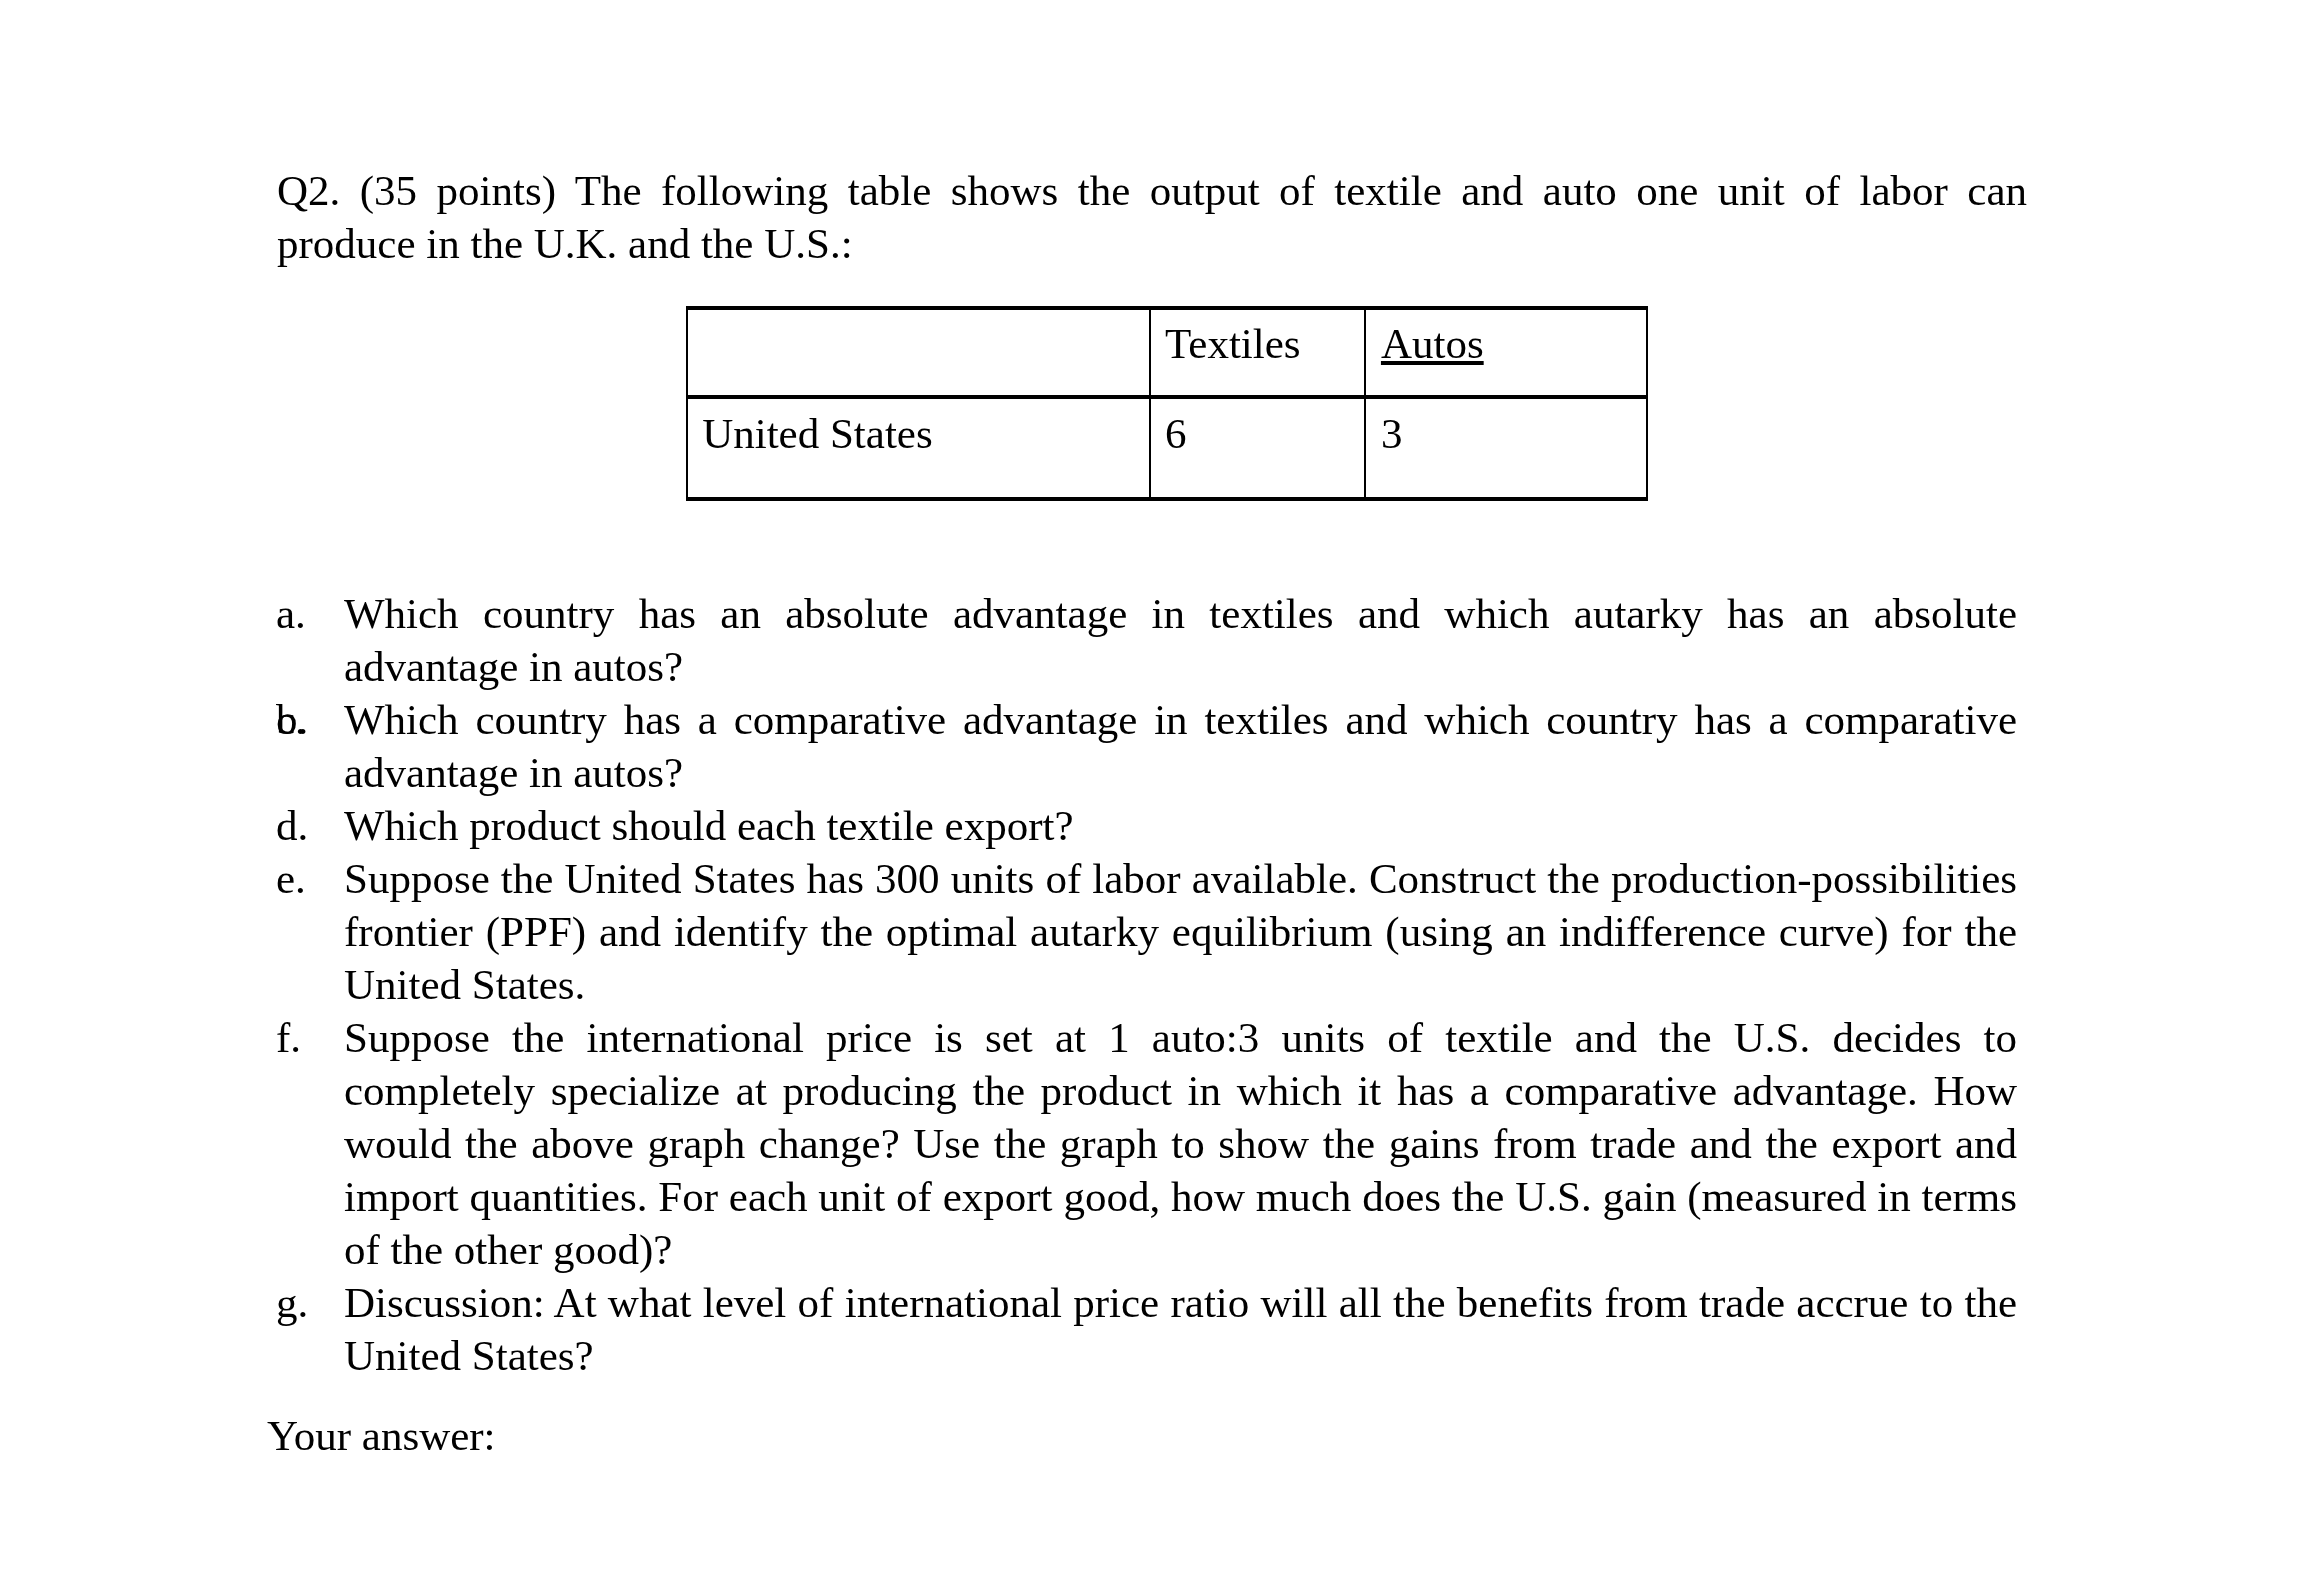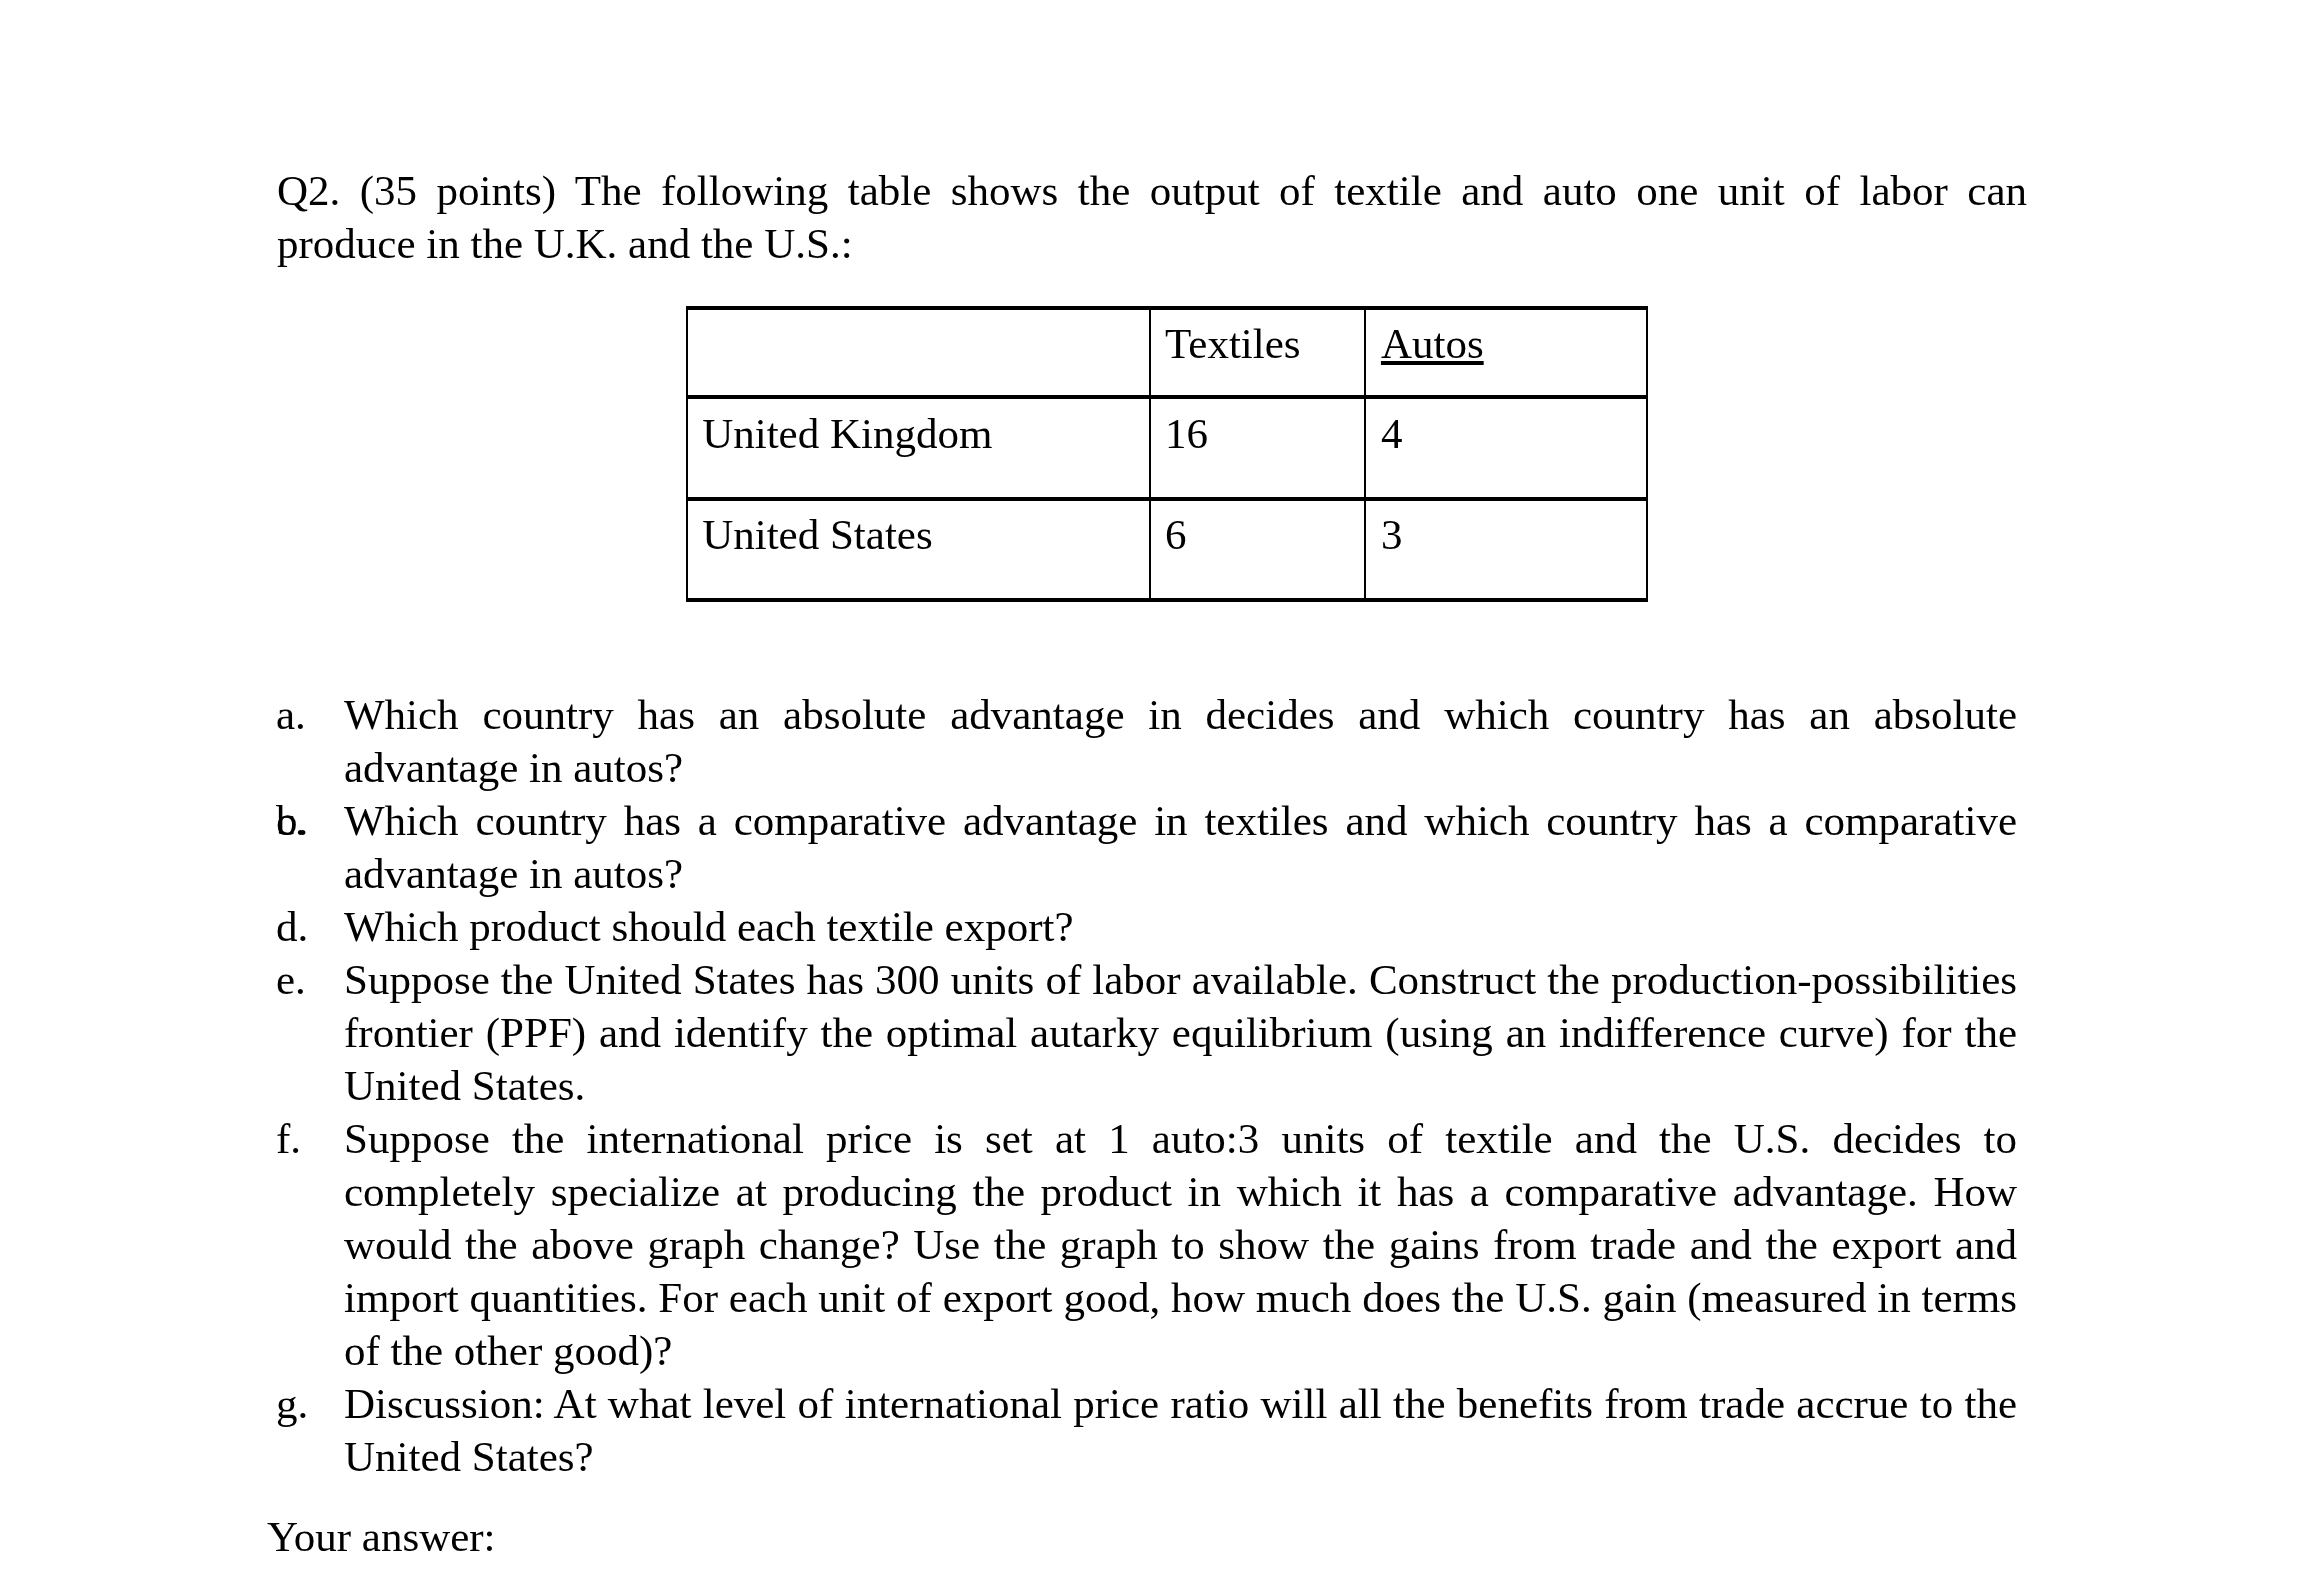--- a/index.html
+++ b/index.html
@@ -74,36 +74,31 @@
   <p class="question-header">Q2. (35 points) The following table shows the output of textile and auto one unit of labor can produce in the U.K. and the U.S.:</p>
 
   <table class="data-table">
     <tbody>
       <tr class="hdr">
         <td class="col-country"></td>
         <td class="col-textiles">Textiles</td>
         <td class="col-autos">Autos</td>
       </tr>
       <tr class="row">
-        <td>United Kingdom</td>
-        <td>16</td>
-        <td>4</td>
-      </tr>
-      <tr class="row">
         <td>United States</td>
         <td>6</td>
         <td>3</td>
       </tr>
     </tbody>
   </table>
 
   <div class="question-list">
     <p class="q-item">
       <span class="q-marker">a.</span>
-      <span>Which country has an absolute advantage in decides and which country has an absolute advantage in autos?</span>
+      <span>Which country has an absolute advantage in textiles and which autarky has an absolute advantage in autos?</span>
     </p>
     <p class="q-item">
       <span class="q-marker">b.</span>
     </p>
     <p class="q-item">
       <span class="q-marker">c.</span>
       <span>Which country has a comparative advantage in textiles and which country has a comparative advantage in autos?</span>
     </p>
     <p class="q-item">
       <span class="q-marker">d.</span>

